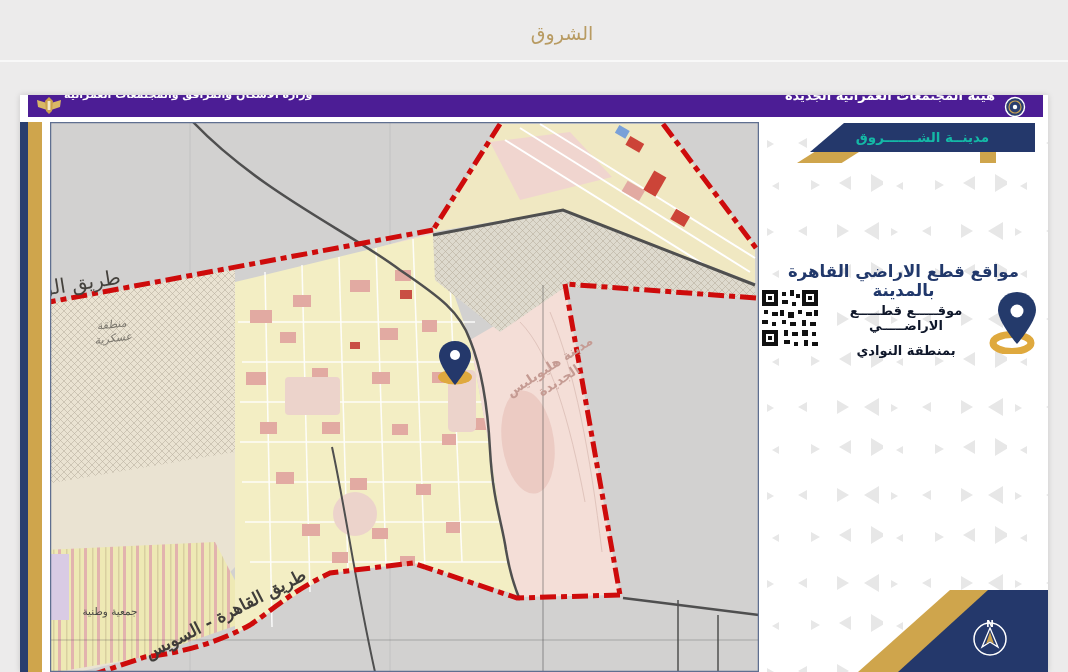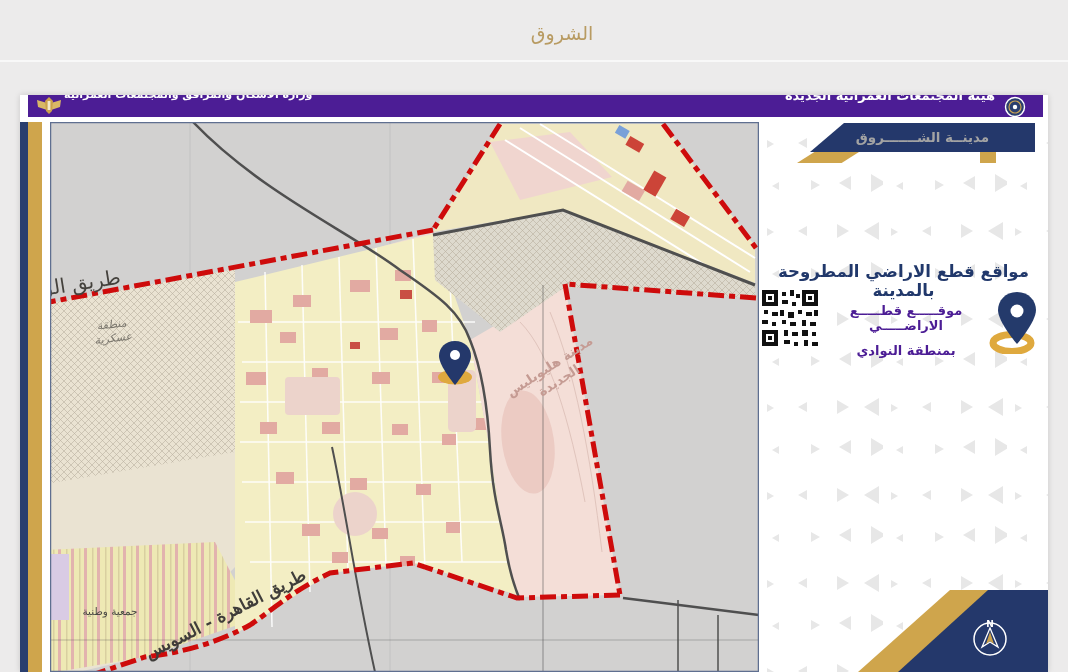--- a/index.html
+++ b/index.html
@@ -27,27 +27,27 @@
   .stripe-gold { position:absolute; left:8px; top:27px; width:14px; height:550px; background:#cfa54c; }
 
   .map-wrap { position:absolute; left:30px; top:27px; width:709px; height:550px; }
 
   
   .sidebar { position:absolute; left:739px; top:27px; width:289px; height:550px; background:#fff; overflow:hidden; }
   .tri-pattern { position:absolute; left:0; top:0; }
   .banner-gold-bar { position:absolute; left:221px; top:3px; width:16px; height:38px; background:#cfa54c; }
   .city-banner { position:absolute; left:51px; top:1px; width:225px; height:29px; background:#24386b;
                  clip-path:polygon(34px 0,100% 0,100% 100%,0 100%);
-                 color:#a3a3a3; font-size:13.5px; font-weight:bold; text-align:center; line-height:29px; direction:rtl; }
+                 color:#14b8a6; font-size:13.5px; font-weight:bold; text-align:center; line-height:29px; direction:rtl; }
   .banner-gold-under { position:absolute; left:38px; top:30px; width:62px; height:11px; background:#cfa54c;
                        clip-path:polygon(28% 0,100% 0,72% 100%,0 100%); }
   .sb-title { position:absolute; left:0; top:140px; width:100%; text-align:center; color:#21386b;
               font-size:16.5px; font-weight:bold; direction:rtl; }
   .qr { position:absolute; left:1px; top:166px; }
-  .loc-text { position:absolute; left:66px; top:181px; width:162px; text-align:center; color:#4c1d95;
+  .loc-text { position:absolute; left:66px; top:181px; width:162px; text-align:center; color:#0f172a;
               font-weight:bold; direction:rtl; }
   .loc-line1 { font-size:13px; }
   .loc-line2 { font-size:13px; margin-top:10px; }
   .sb-pin { position:absolute; left:229px; top:168px; }
   .corner { position:absolute; right:0; bottom:0; }
 </style>
 </head>
 <body>
 
 <div class="page-title">الشروق</div>
@@ -235,21 +235,21 @@
           </g>
         </pattern>
       </defs>
       <rect width="289" height="550" fill="url(#tripat)"></rect>
     </svg>
 
     <div class="banner-gold-bar"></div>
     <div class="city-banner">مدينــة الشـــــــروق</div>
     <div class="banner-gold-under"></div>
 
-    <div class="sb-title">مواقع قطع الاراضي المطروحة بالمدينة</div>
+    <div class="sb-title">مواقع قطع الاراضي القاهرة بالمدينة</div>
 
     <svg class="qr" width="60" height="60" viewBox="0 0 60 60">
       <rect width="60" height="60" fill="#ffffff"></rect>
       <g fill="#111111">
         <rect x="2" y="2" width="16" height="16"></rect>
           <rect x="42" y="2" width="16" height="16"></rect>
           <rect x="2" y="42" width="16" height="16"></rect>
         <rect x="22" y="4" width="4" height="4"></rect>
           <rect x="30" y="2" width="4" height="6"></rect>
           <rect x="36" y="6" width="4" height="4"></rect>

